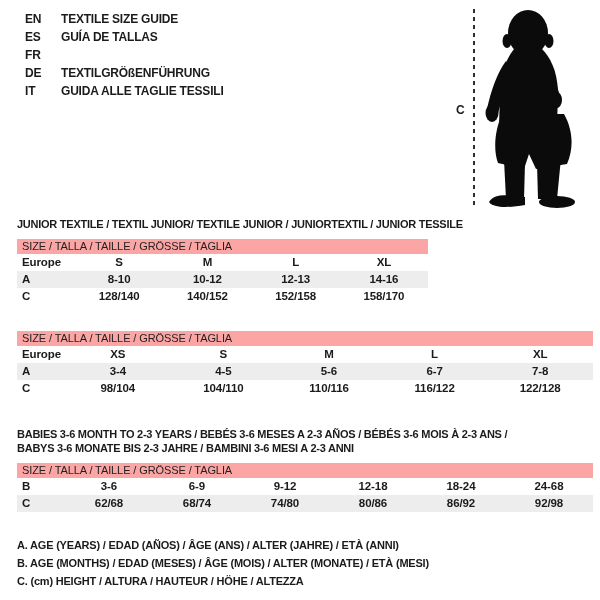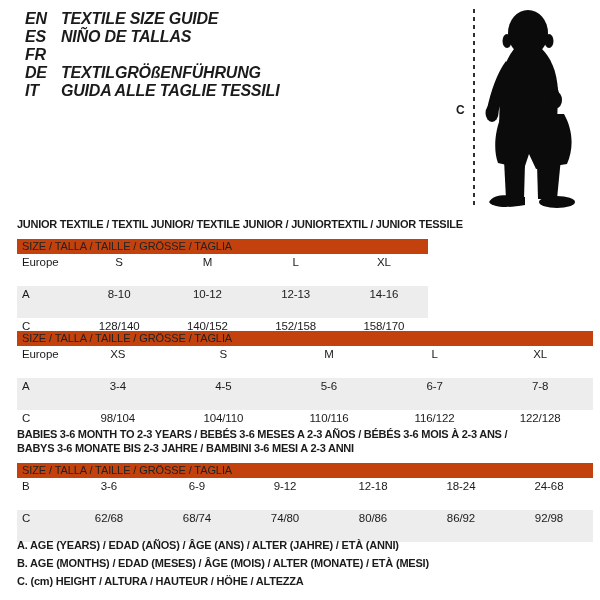--- a/index.html
+++ b/index.html
@@ -5,43 +5,43 @@
   html,body{margin:0;padding:0;}
   body{
     width:600px;height:600px;background:#ffffff;
     font-family:"Liberation Sans", sans-serif;
     -webkit-font-smoothing:antialiased;
   }
   .canvas{position:relative;width:600px;height:600px;overflow:hidden;color:#1b1b1b;background:#fff;}
 
   
   .langs{position:absolute;left:25px;top:10px;}
-  .lang-row{display:flex;height:18px;line-height:18px;font-weight:700;font-size:16px;letter-spacing:-0.2px;font-style:italic;}
+  .lang-row{display:flex;height:18px;line-height:18px;font-weight:700;font-size:12px;letter-spacing:-0.2px;}
   .lang-code{width:36px;flex:0 0 36px;}
   .lang-label{white-space:nowrap;}
 
   
   .measure-line{
     position:absolute;left:473px;top:9px;width:2px;height:198px;
     background:repeating-linear-gradient(to bottom,#2e2e2e 0 4px,transparent 4px 8px);
   }
   .measure-label{position:absolute;left:456px;top:103px;font-weight:700;font-size:12px;}
   .baby{position:absolute;left:480px;top:5px;width:100px;height:204px;}
 
   
   .size-table{position:absolute;left:17px;}
   #t1{top:217px;width:411px;}
   #t2{top:323px;width:576px;}
   #t3{top:427px;width:576px;}
   .t-title{margin:0;font-size:11px;font-weight:700;line-height:14px;letter-spacing:-0.25px;white-space:nowrap;}
   .t-bar{
-    margin-top:8px;height:15px;line-height:15px;background:#c2410c;
+    margin-top:8px;height:15px;line-height:15px;background:#fca5a5;
     padding-left:5px;font-size:11px;letter-spacing:-0.1px;color:#222;
   }
-  .t-row{display:flex;height:32px;line-height:17px;font-size:11.5px;letter-spacing:-0.1px;}
+  .t-row{display:flex;height:17px;line-height:17px;font-size:11.5px;letter-spacing:-0.1px;font-weight:bold;}
   .t-row.alt{background:#ededed;}
   .t-label{padding-left:5px;flex:0 0 auto;}
   #t1 .t-label{width:53px;}
   #t2 .t-label,#t3 .t-label{width:43px;}
   .t-cell{flex:1 1 0;text-align:center;}
 
   
   .footnotes{position:absolute;left:17px;top:536px;}
   .fn{height:18px;line-height:18px;font-weight:700;font-size:11px;letter-spacing:-0.2px;white-space:nowrap;}
 </style>
@@ -50,21 +50,21 @@
 
 <div class="canvas">
 
   <div class="langs">
     <div class="lang-row">
       <span class="lang-code">EN</span>
       <span class="lang-label">TEXTILE SIZE GUIDE</span>
     </div>
     <div class="lang-row">
       <span class="lang-code">ES</span>
-      <span class="lang-label">NIÑO DE TALLAS</span>
+      <span class="lang-label">GUÍA DE TALLAS</span>
     </div>
     <div class="lang-row">
       <span class="lang-code">FR</span>
     </div>
     <div class="lang-row">
       <span class="lang-code">DE</span>
       <span class="lang-label">TEXTILGRÖßENFÜHRUNG</span>
     </div>
     <div class="lang-row">
       <span class="lang-code">IT</span>

